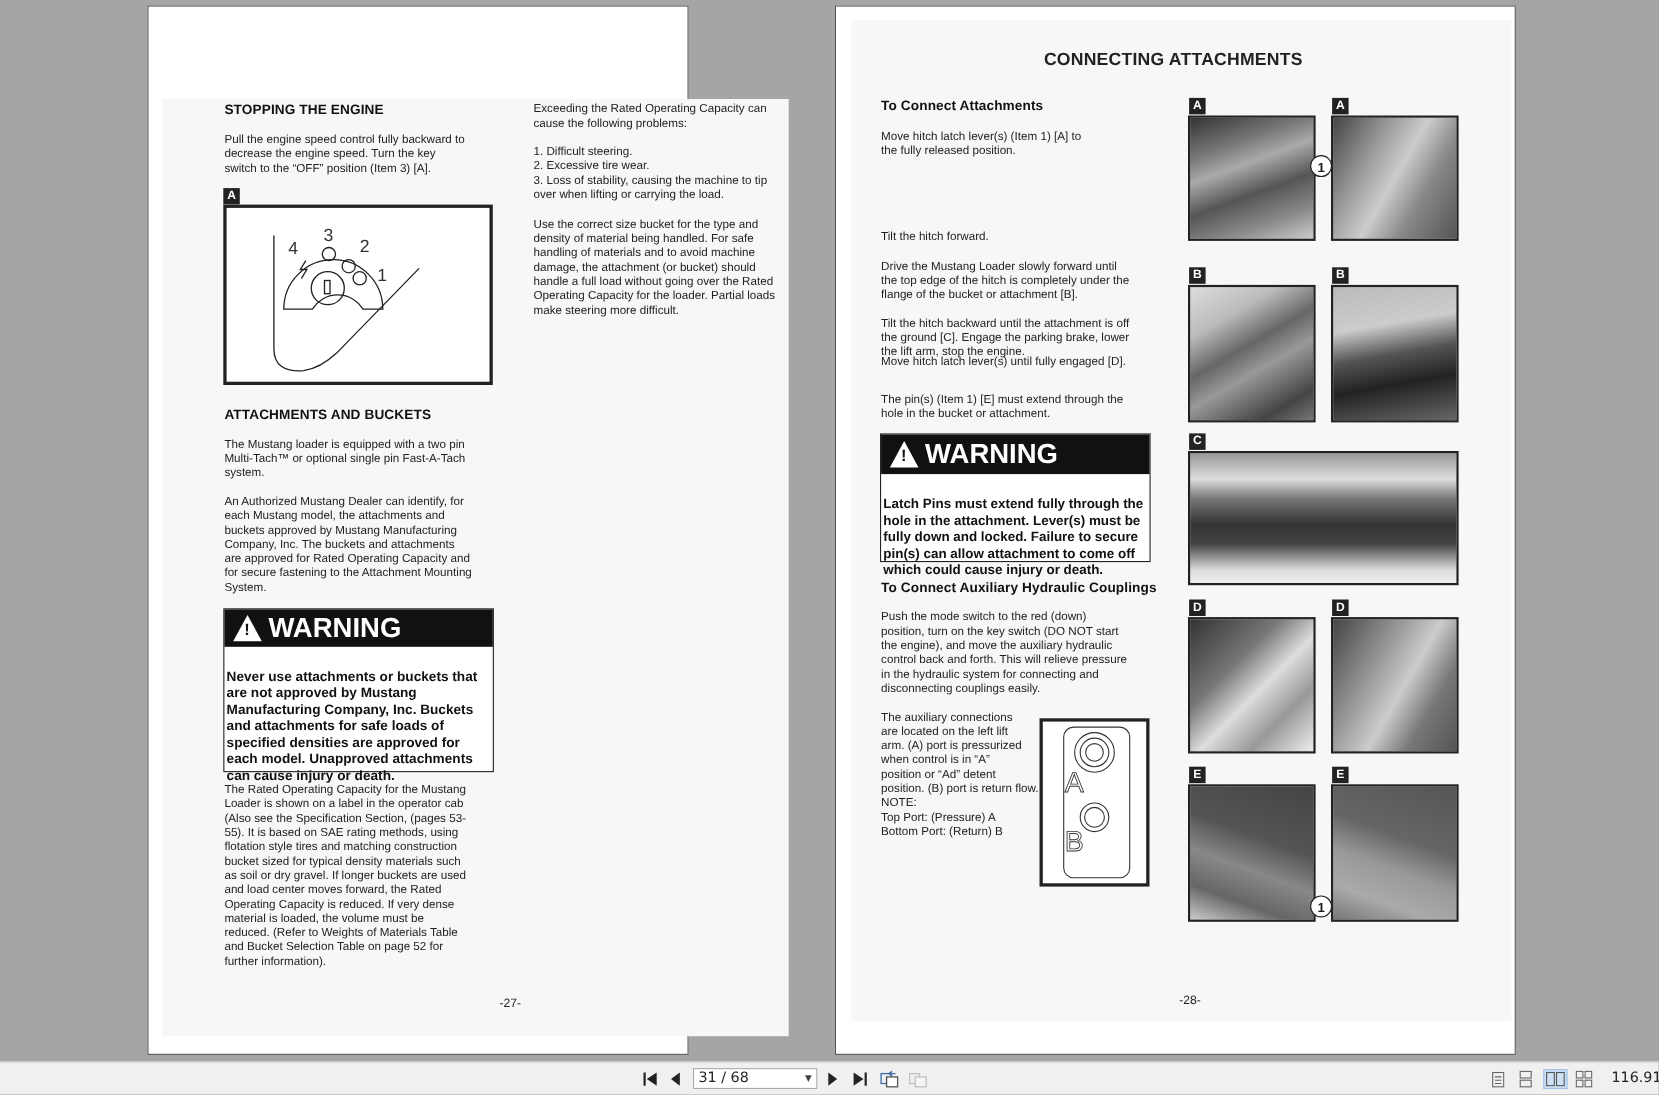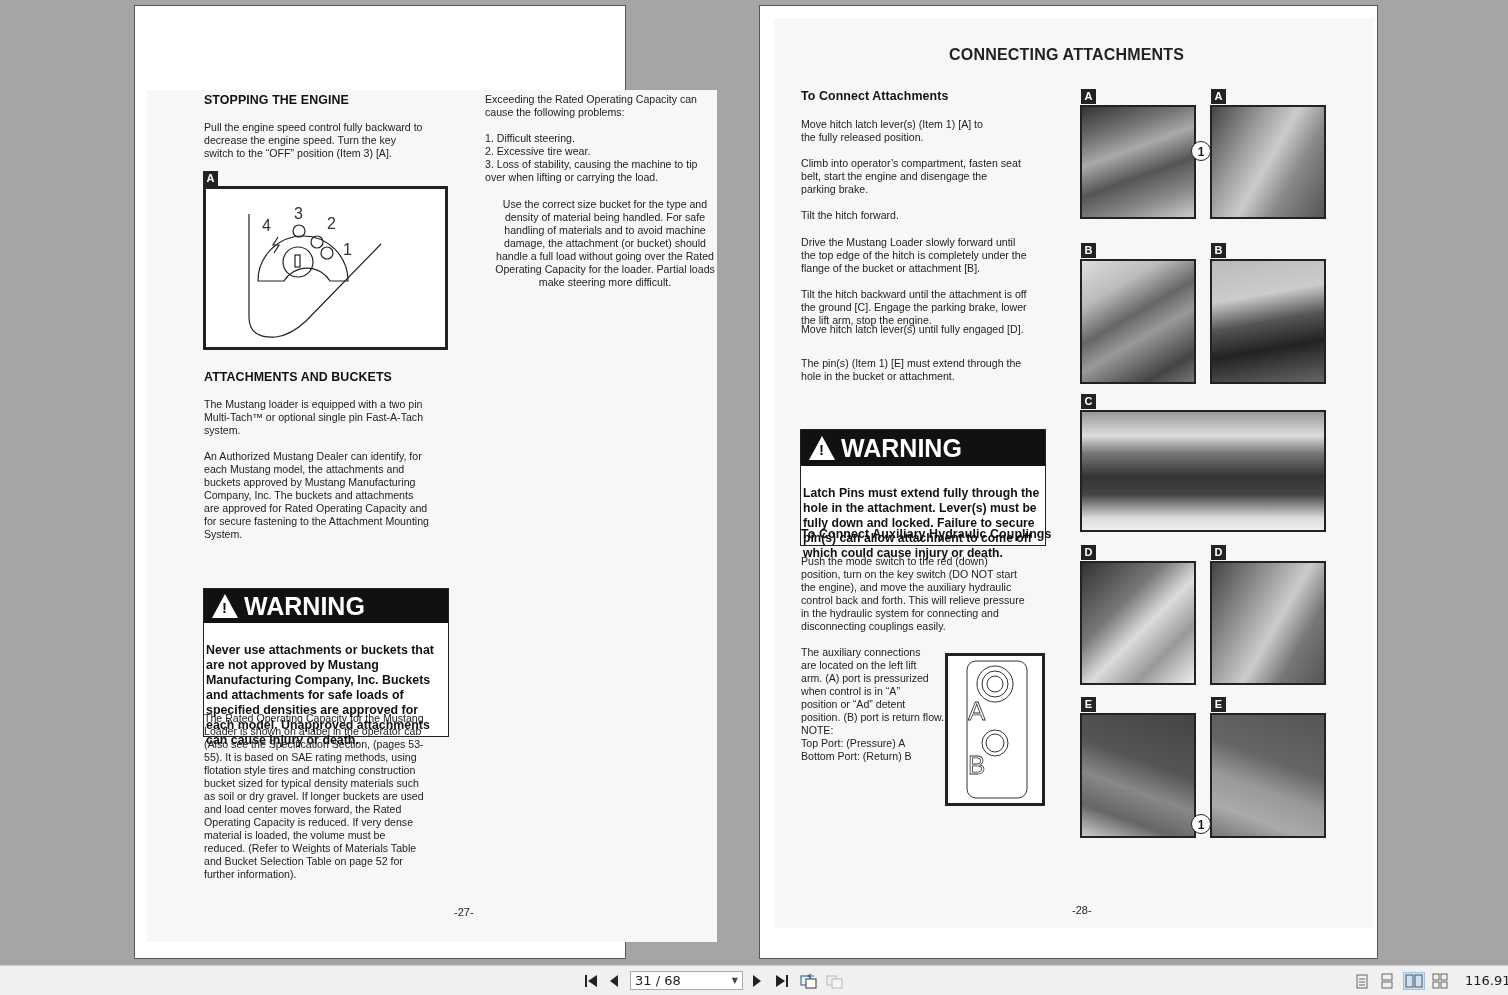--- a/index.html
+++ b/index.html
@@ -12,21 +12,21 @@
     border:1px solid #555; box-sizing:border-box;
   }
   #page-left { left:134px; }
   #page-right { left:759px; width:619px; }
   .scan { position:absolute; background:#f7f7f7; }
   .abs { position:absolute; }
   .txt { font-size:10.6px; line-height:13px; color:#222; white-space:pre-line; }
   .h1 { font-size:12.4px; font-weight:bold; color:#111; letter-spacing:0.1px; }
   .title { font-size:16px; font-weight:bold; color:#222; letter-spacing:0.2px; }
   .pnum { font-size:11px; color:#222; }
-  .warn { position:absolute; border:1.5px solid #222; background:#fff; box-sizing:border-box;margin-top:35px; }
+  .warn { position:absolute; border:1.5px solid #222; background:#fff; box-sizing:border-box; }
   .warn-head { background:#111; color:#fff; font-weight:bold; display:flex; align-items:center; padding-left:8px; }
   .warn-head .tri { width:0; height:0; border-left:13px solid transparent; border-right:13px solid transparent; border-bottom:24px solid #fff; position:relative; margin-right:6px; }
   .warn-head .tri::after { content:"!"; position:absolute; left:-3px; top:5px; color:#111; font-size:15px; font-weight:bold; }
   .warn-body { font-weight:bold; font-size:12.4px; line-height:15px; color:#111; padding:20px 2px; white-space:pre-line; }
   .fig-label { position:absolute; background:#222; color:#fff; font-weight:bold; font-size:11px; width:15px; height:15px; text-align:center; line-height:15px; }
   .photo { position:absolute; border:2px solid #222; box-sizing:border-box; overflow:hidden; }
   .callout { position:absolute; width:20px; height:20px; border:1.5px solid #222; border-radius:50%; background:#fff; text-align:center; line-height:20px; font-weight:bold; font-size:12px; box-sizing:border-box; }
   
   #toolbar { position:absolute; left:0; top:965px; width:1508px; height:30px; background:#f0f0f0; border-top:1px solid #ccc; }
   .tb-btn { position:absolute; top:6px; height:18px; display:flex; align-items:center; justify-content:center; cursor:pointer; }
@@ -102,42 +102,39 @@
 reduced. (Refer to Weights of Materials Table
 and Bucket Selection Table on page 52 for
 further information).</div>
 
   <div class="abs txt" style="left:350px; top:87px; width:240px;">Exceeding the Rated Operating Capacity can
 cause the following problems:</div>
   <div class="abs txt" style="left:350px; top:126px; width:240px;">1. Difficult steering.
 2. Excessive tire wear.
 3. Loss of stability, causing the machine to tip
     over when lifting or carrying the load.</div>
-  <div class="abs txt" style="left:350px; top:192px; width:240px;text-align:center;">Use the correct size bucket for the type and
+  <div class="abs txt" style="left:350px; top:192px; width:240px;">Use the correct size bucket for the type and
 density of material being handled. For safe
 handling of materials and to avoid machine
 damage, the attachment (or bucket) should
 handle a full load without going over the Rated
 Operating Capacity for the loader. Partial loads
 make steering more difficult.</div>
 
   <div class="abs pnum" style="left:319px; top:900px;">-27-</div>
 </div>
 
 <div id="page-right" class="page">
   <div class="scan" style="left:14px; top:12px; width:600px; height:910px;"></div>
 
   <div class="abs title" style="left:189px; top:40px;">CONNECTING ATTACHMENTS</div>
 
   <div class="abs h1" style="left:41px; top:83px;text-align:center;">To Connect Attachments</div>
   <div class="abs txt" style="left:41px; top:112px; width:250px;">Move hitch latch lever(s) (Item 1) [A] to
 the fully released position.</div>
-  <div class="abs txt" style="left:41px; top:151px; width:250px;">Climb into operator’s compartment, fasten seat
-belt, start the engine and disengage the
-parking brake.</div>
   <div class="abs txt" style="left:41px; top:203px; width:250px;">Tilt the hitch forward.</div>
   <div class="abs txt" style="left:41px; top:230px; width:250px;">Drive the Mustang Loader slowly forward until
 the top edge of the hitch is completely under the
 flange of the bucket or attachment [B].</div>
   <div class="abs txt" style="left:41px; top:282px; width:250px;">Tilt the hitch backward until the attachment is off
 the ground [C]. Engage the parking brake, lower
 the lift arm, stop the engine.</div>
   <div class="abs txt" style="left:41px; top:317px; width:250px;">Move hitch latch lever(s) until fully engaged [D].</div>
   <div class="abs txt" style="left:41px; top:351px; width:250px;">The pin(s) (Item 1) [E] must extend through the
 hole in the bucket or attachment.</div>

